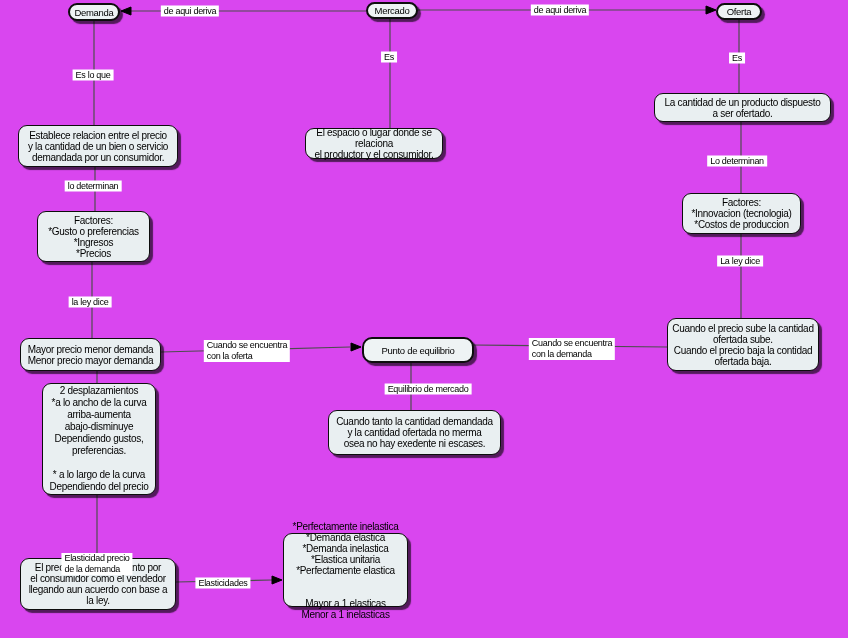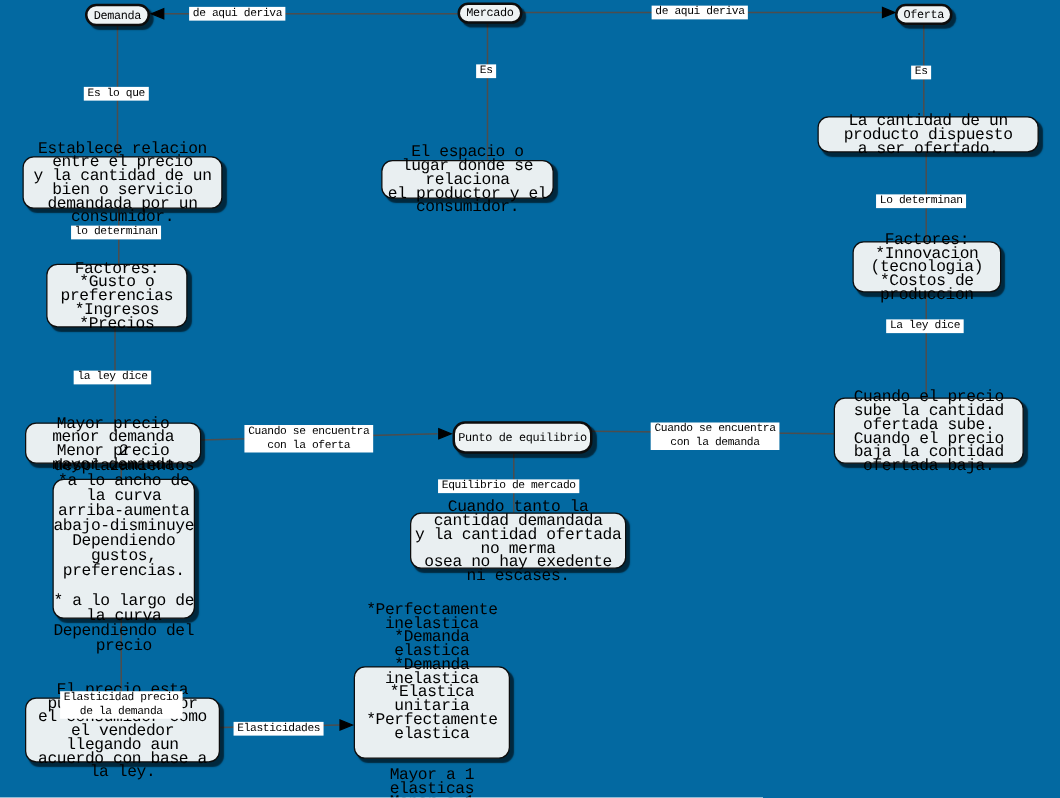--- a/index.html
+++ b/index.html
@@ -1,58 +1,58 @@
 <!DOCTYPE html>
 <html><head>
 <meta charset="utf-8">
 <style>
   html, body { margin: 0; padding: 0; background: #ffffff; }
   .canvas {
     position: relative;
     width: 848px;
     height: 638px;
-    background: #0369a1;
-    font-family: Liberation Mono, monospace;
+    background: #d946ef;
+    font-family: Liberation Sans, sans-serif;
     color: #000;
     overflow: hidden;
   }
   .wires { position: absolute; left: 0; top: 0; z-index: 1; }
   .wires line { stroke: #4d4d4d; stroke-width: 1.2; }
   .wires polygon { fill: #000000; stroke: #000000; }
   .box {
     position: absolute;
     z-index: 2;
     display: flex;
     align-items: center;
     justify-content: center;
     text-align: center;
     white-space: pre-line;
     background: #e9eff1;
     border: 1.5px solid #0d0d0d;
     border-radius: 9px;
     box-shadow: 3px 3px 1px rgba(0,0,0,0.62);
-    font-size: 13px;
+    font-size: 10px;
     line-height: 11px;
     letter-spacing: -0.3px;
     padding: 1px 2px;
     box-sizing: border-box;
   }
   .node {
     border-width: 2px;
     border-radius: 10px;
     font-size: 9.5px;
     background: #eef3f4;
   }
   .label {
     position: absolute;
     z-index: 3;
     transform: translate(-50%, -50%);
     background: #ffffff;
     white-space: pre-line;
-    text-align: center;
+    text-align: left;
     font-size: 9px;
     line-height: 11px;
     letter-spacing: -0.3px;
     padding: 0 3px;
   }
   .lh12 { line-height: 12px; }
 </style>
 </head>
 <body>
 
@@ -138,18 +138,18 @@
   <div class="label" style="left:389px;top:57px">Es</div>
   <div class="label" style="left:737px;top:58px">Es</div>
   <div class="label" style="left:93px;top:186px">lo determinan</div>
   <div class="label" style="left:737px;top:161px">Lo determinan</div>
   <div class="label" style="left:90px;top:302px">la ley dice</div>
   <div class="label" style="left:740px;top:261px">La ley dice</div>
   <div class="label" style="left:247px;top:351px">Cuando se encuentra
 con la oferta</div>
   <div class="label" style="left:572px;top:349px">Cuando se encuentra
 con la demanda</div>
-  <div class="label" style="left:407px;top:389px">Equilibrio de mercado</div>
+  <div class="label" style="left:428px;top:389px">Equilibrio de mercado</div>
   <div class="label" style="left:97px;top:564px">Elasticidad precio
 de la demanda</div>
   <div class="label" style="left:223px;top:583px">Elasticidades</div>
 
 </div>
 
 </body></html>

